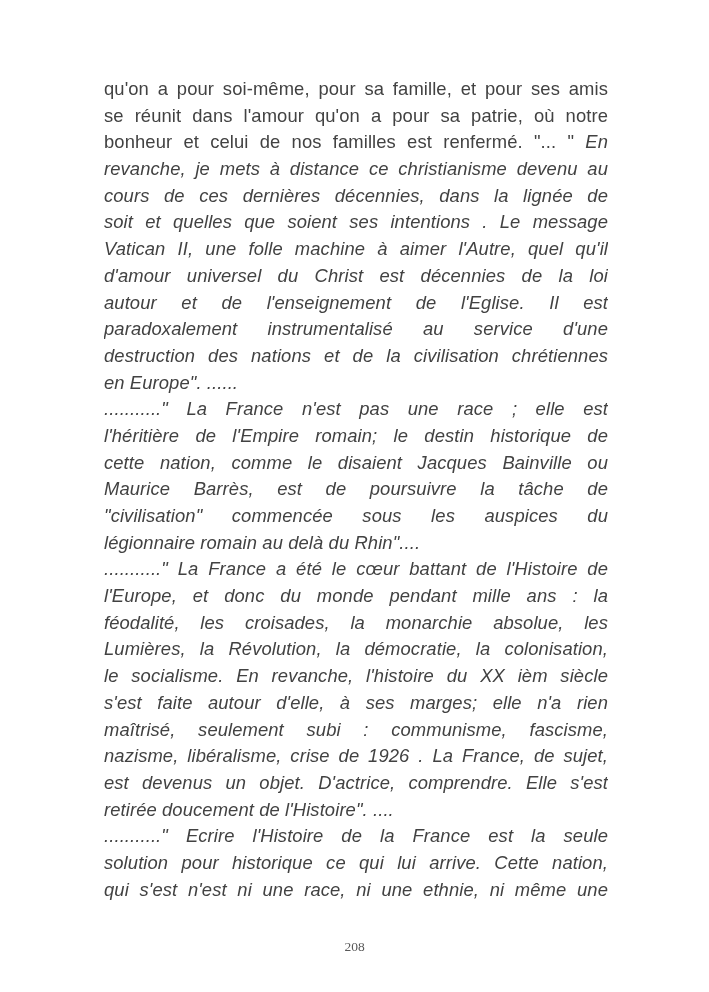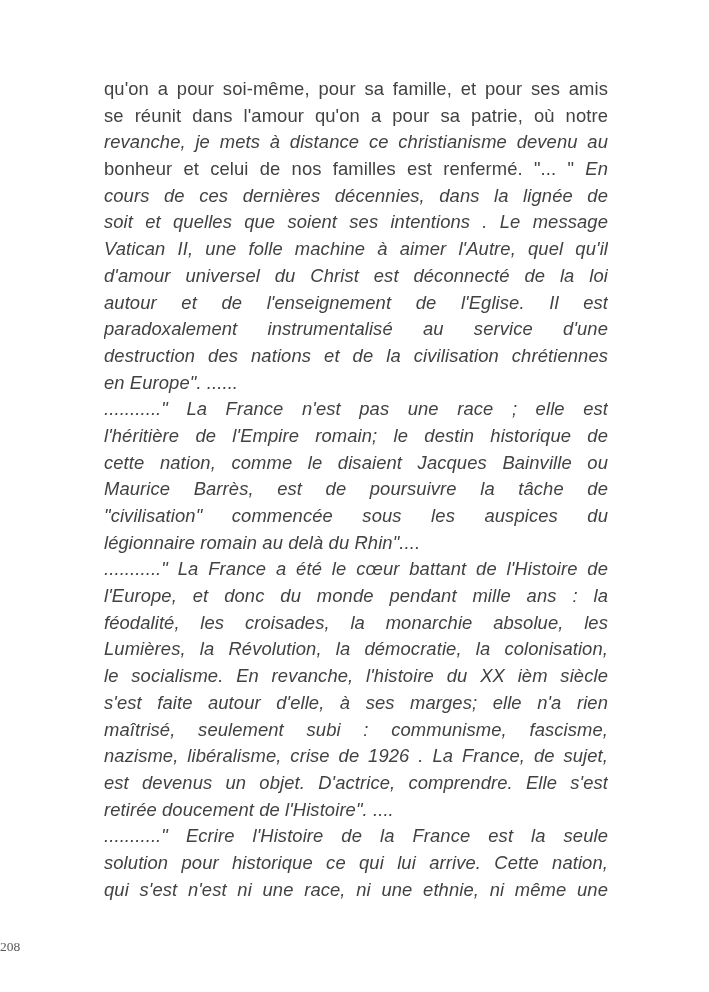--- a/index.html
+++ b/index.html
@@ -41,41 +41,41 @@
     font-style: italic;
   }
   .seg-em {
     font-style: italic;
   }
   .pagenum {
     position: absolute;
     left: 0;
     top: 939px;
     width: 100%;
-    text-align: left;
+    text-align: center;
     font-family: "Liberation Serif", serif;
     font-size: 13.5px;
     color: #595959;
   }
 </style>
 </head>
 <body>
 
 <div class="page" style="background: rgb(255, 255, 255);">
 
   <div class="textblock" style="color: rgb(66, 66, 66);">
 
   <div class="ln j"><span>qu'on a pour soi-même, pour sa famille, et pour ses amis</span></div>
       <div class="ln j"><span>se réunit dans l'amour qu'on a pour sa patrie, où notre</span></div>
+      <div class="ln j"><span>bonheur et celui de nos familles est renfermé. "... " </span><span class="seg-em">En</span></div>
       <div class="ln j it"><span>revanche, je mets à distance ce christianisme devenu au</span></div>
-      <div class="ln j"><span>bonheur et celui de nos familles est renfermé. "... " </span><span class="seg-em">En</span></div>
       <div class="ln j it"><span>cours de ces dernières décennies, dans la lignée de</span></div>
       <div class="ln j it"><span>soit et quelles que soient ses intentions . Le message</span></div>
       <div class="ln j it"><span>Vatican II, une folle machine à aimer l'Autre, quel qu'il</span></div>
-      <div class="ln j it"><span>d'amour universel du Christ est déconnecté de la loi</span></div>
+      <div class="ln j it"><span>d'amour universel du Christ est décennies de la loi</span></div>
       <div class="ln j it"><span>autour et de l'enseignement de l'Eglise. Il est</span></div>
       <div class="ln j it"><span>paradoxalement instrumentalisé au service d'une</span></div>
       <div class="ln j it"><span>destruction des nations et de la civilisation chrétiennes</span></div>
       <div class="ln it"><span>en Europe". ......</span></div>
       <div class="ln j it"><span>..........." La France n'est pas une race ; elle est</span></div>
       <div class="ln j it"><span>l'héritière de l'Empire romain; le destin historique de</span></div>
       <div class="ln j it"><span>cette nation, comme le disaient Jacques Bainville ou</span></div>
       <div class="ln j it"><span>Maurice Barrès, est de poursuivre la tâche de</span></div>
       <div class="ln j it"><span>"civilisation" commencée sous les auspices du</span></div>
       <div class="ln it"><span>légionnaire romain au delà du Rhin"....</span></div>

